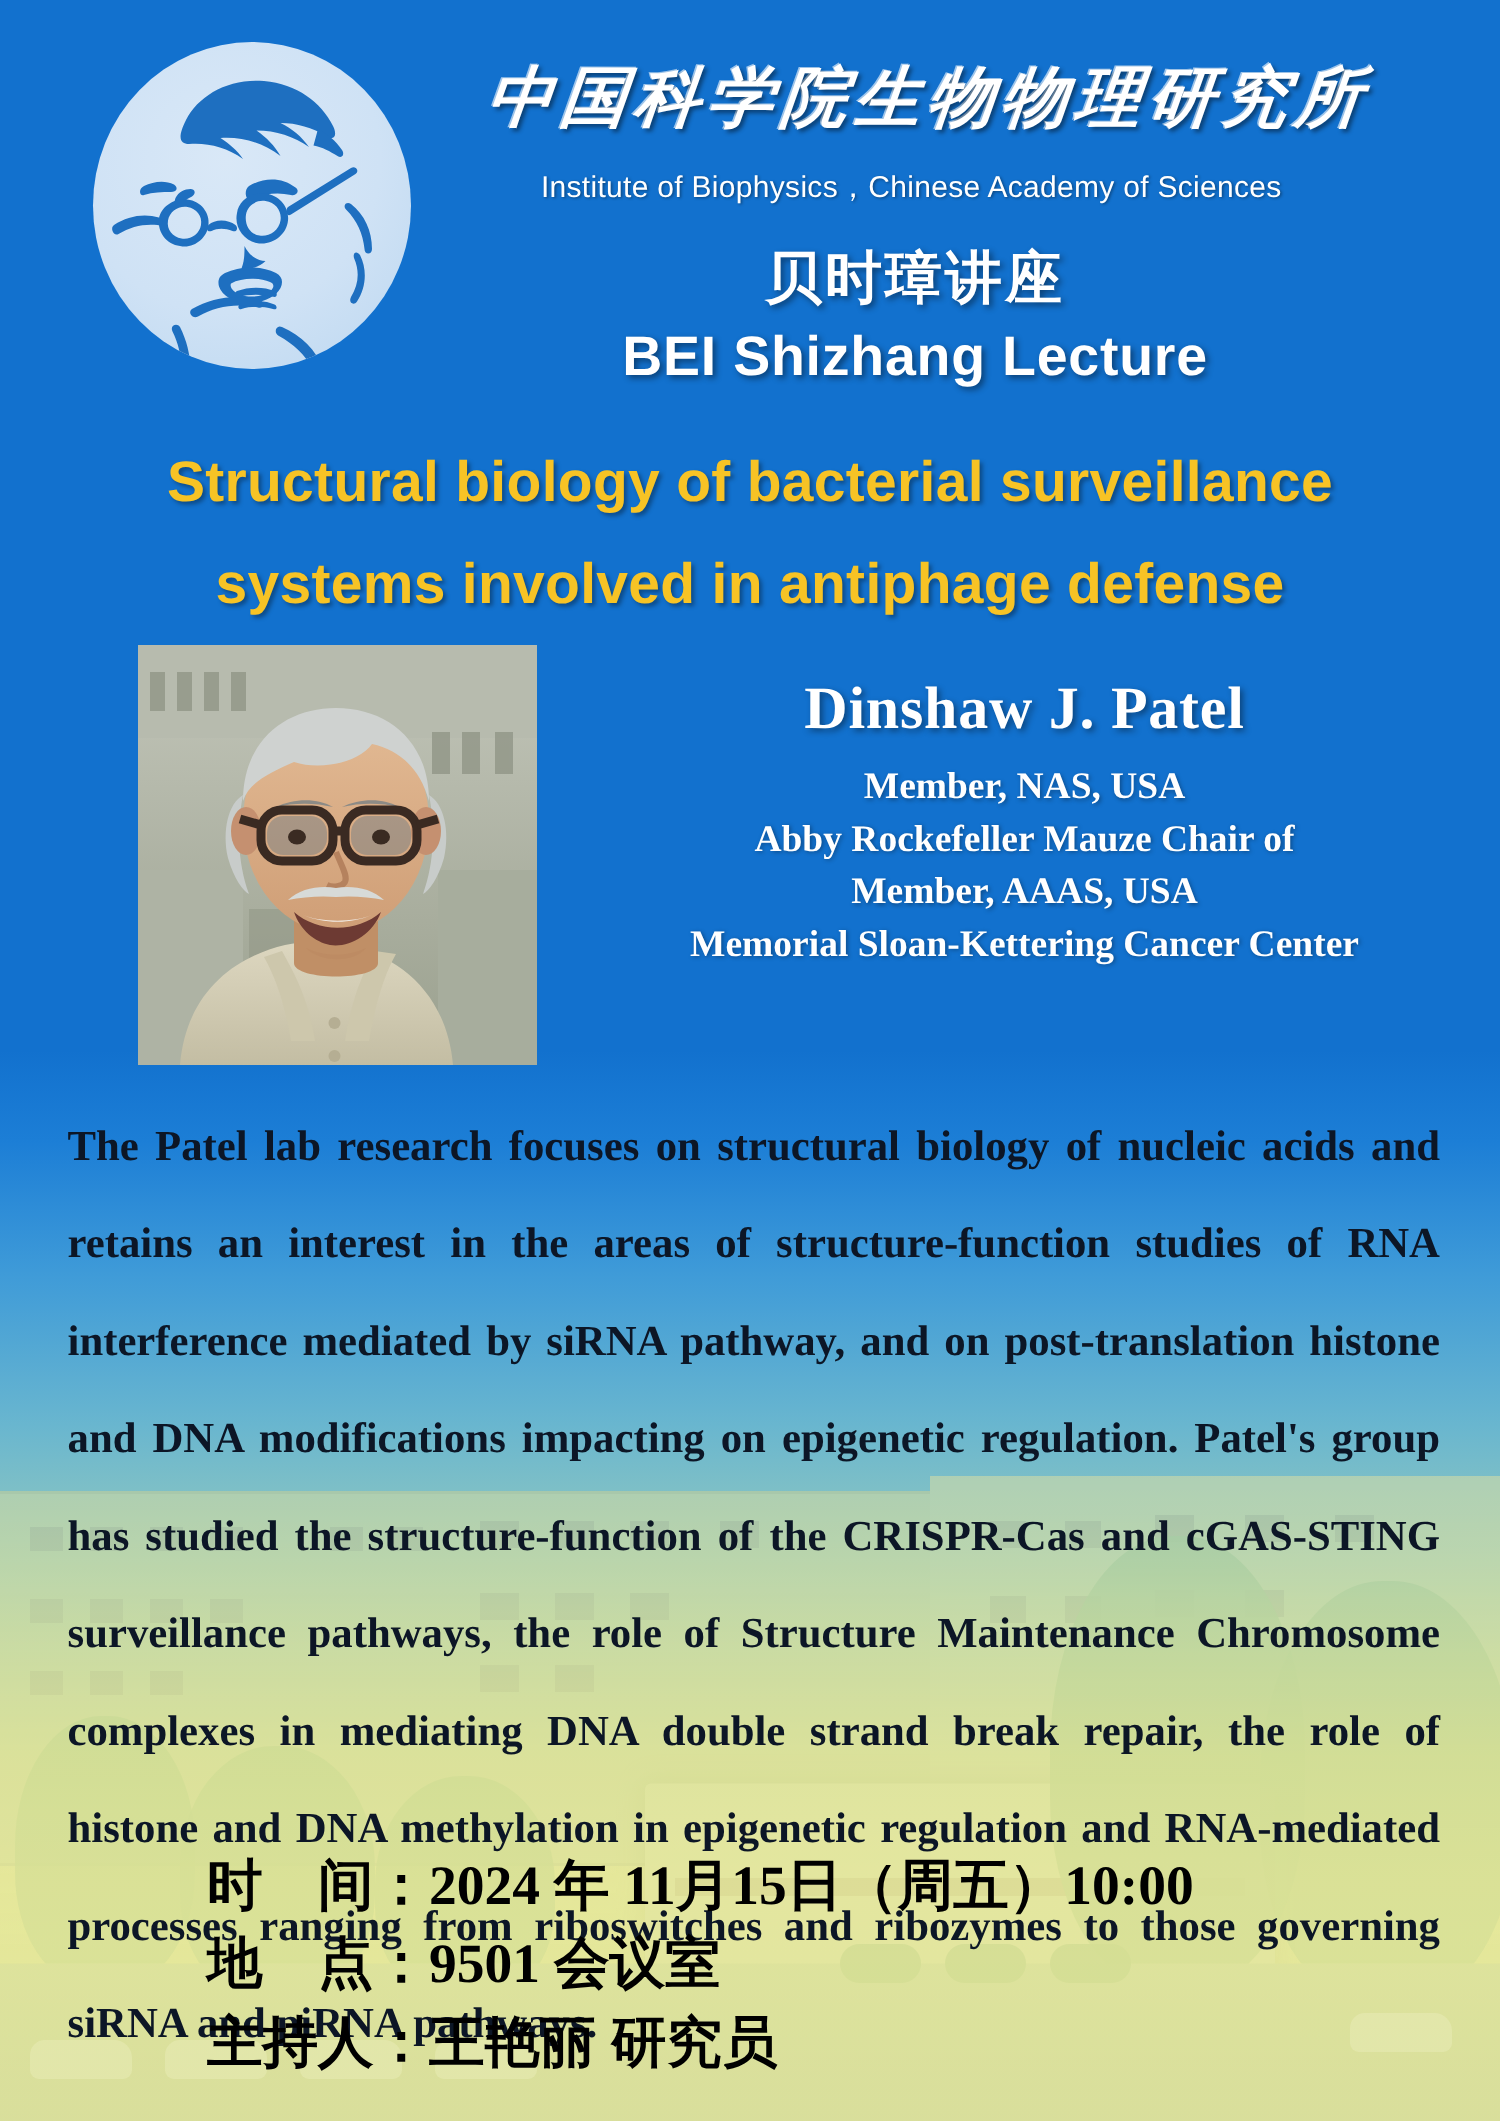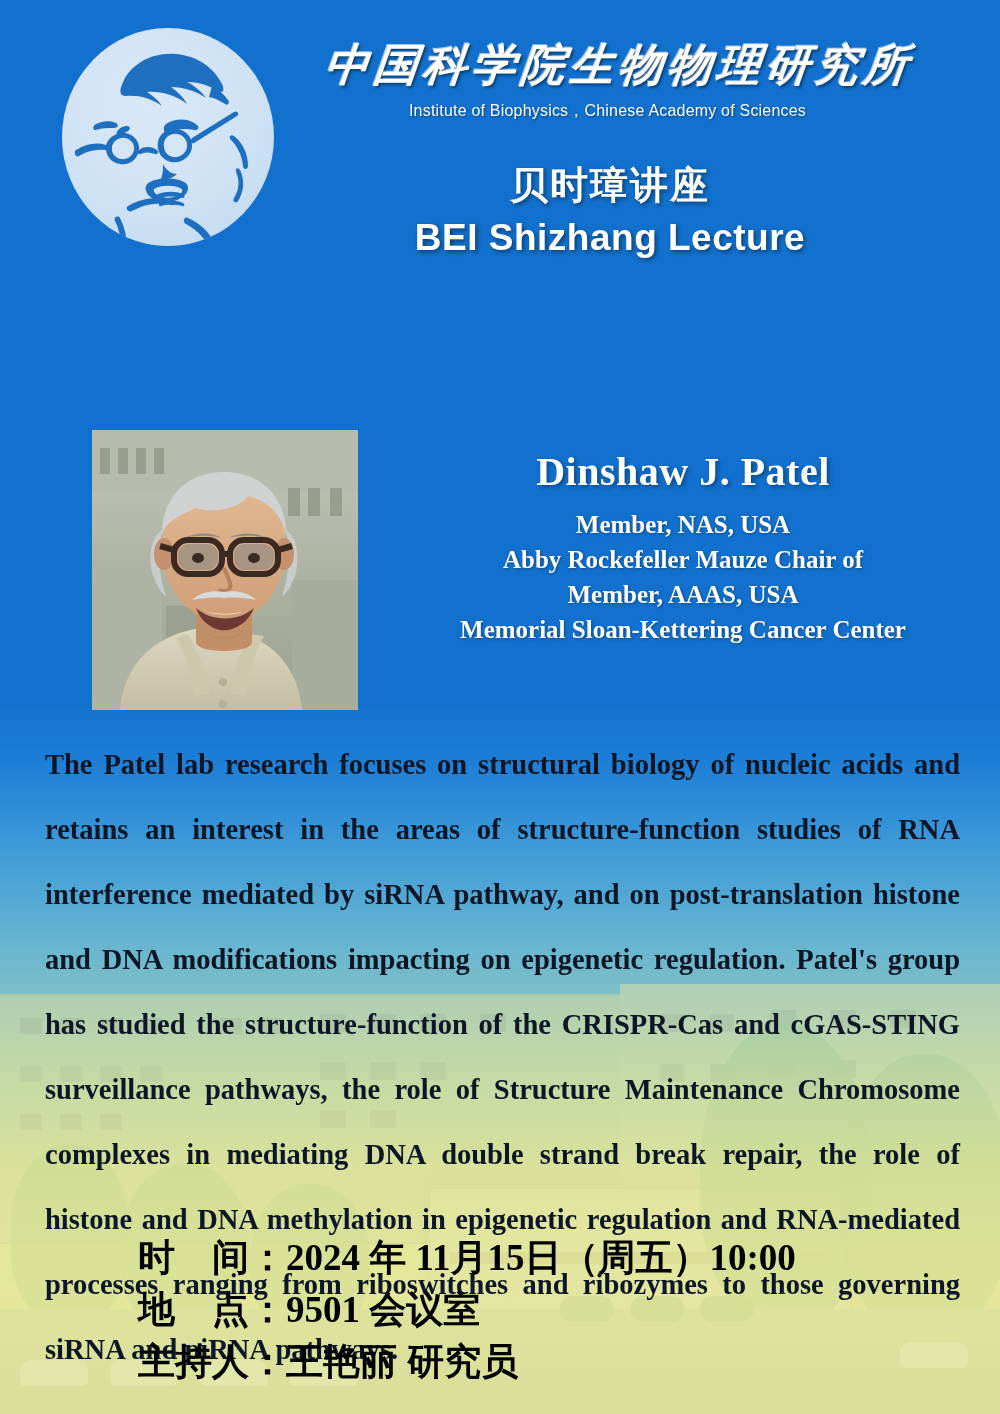--- a/index.html
+++ b/index.html
@@ -71,22 +71,22 @@
   }
   .inst-cn{
     font-family:"Liberation Serif", serif;
     font-style:italic;font-weight:bold;
     font-size:44px;letter-spacing:5px;color:#ffffff;
     text-shadow:2px 2px 3px rgba(0,0,0,.45), -1px -1px 0 rgba(255,255,255,.6);
     white-space:nowrap;
     transform:skewX(-6deg);
   }
   .inst-en{
-    margin-top:6px;
-    font-size:16px;color:#ffffff;letter-spacing:.2px;
+    margin-top:16px;
+    font-size:20px;color:#ffffff;letter-spacing:.2px;
     text-shadow:1px 1px 2px rgba(0,0,0,.4);
     white-space:nowrap;
   }
 
   .series{
     position:absolute;left:300px;top:160px;width:620px;text-align:center;
   }
   .series-cn{
     font-size:38px;font-weight:bold;color:#ffffff;letter-spacing:2px;
     text-shadow:2px 2px 4px rgba(0,0,0,.45);
@@ -236,20 +236,24 @@
   <div class="inst">
     <div class="inst-cn">中国科学院生物物理研究所</div>
     <div class="inst-en">Institute of Biophysics，Chinese Academy of Sciences</div>
   </div>
 
   <div class="series">
     <div class="series-cn">贝时璋讲座</div>
     <div class="series-en">BEI Shizhang Lecture</div>
   </div>
 
+  <div class="talk-title">
+    <div>Structural biology of bacterial surveillance</div>
+    <div>systems involved in antiphage defense</div>
+  </div>
 
   <div class="photo">
     <svg viewBox="0 0 266 280" xmlns="http://www.w3.org/2000/svg" aria-hidden="true">
       <defs>
         <linearGradient id="bgw" x1="0" y1="0" x2="0" y2="1">
           <stop offset="0" stop-color="#c3c6ba"></stop>
           <stop offset="1" stop-color="#9aa08e"></stop>
         </linearGradient>
         <linearGradient id="skin" x1="0" y1="0" x2="0" y2="1">
           <stop offset="0" stop-color="#e3bb95"></stop>

